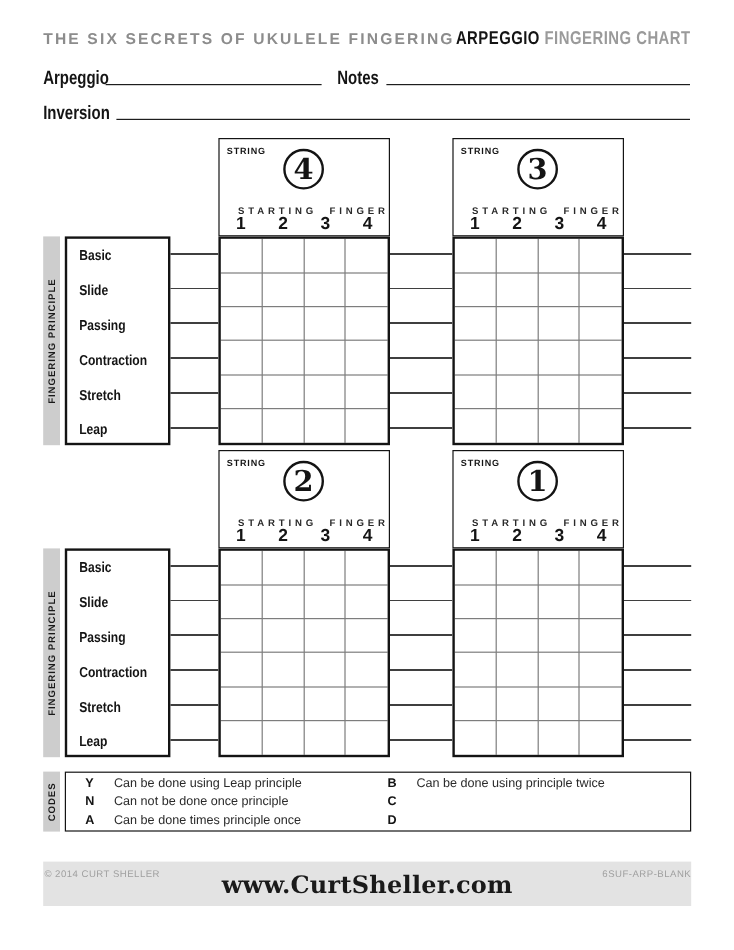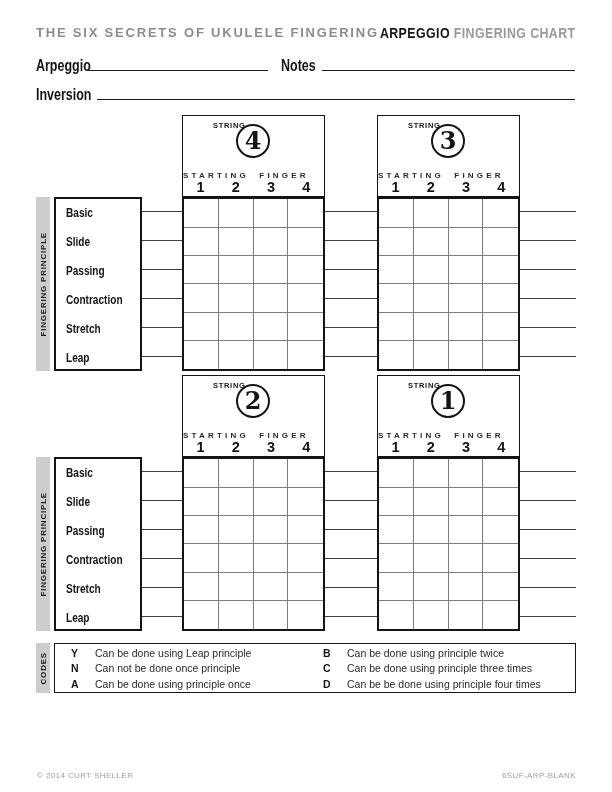--- a/index.html
+++ b/index.html
@@ -50,33 +50,33 @@
       to bottom, transparent 0px, transparent 13.6px,
       #3f3f3f 13.6px, #3f3f3f 15.2px, transparent 15.2px, transparent 29px);
   }
   .grid-block{position:absolute;top:0;width:143px;height:256px;}
   .grid-header{
     position:absolute;top:0;left:0;width:143px;height:82px;
     box-sizing:border-box;border:1.6px solid #141414;background:#fff;
   }
   .string-label{
     position:absolute;top:5px;left:6px;font-size:7.5px;font-weight:bold;
-    letter-spacing:0.7px;color:#141414;margin-left:24px;
+    letter-spacing:0.7px;color:#141414;
   }
   .string-circle{
     position:absolute;top:8px;left:53px;width:34px;height:34px;border-radius:50%;
     border:2.4px solid #141414;box-sizing:border-box;
     display:flex;align-items:center;justify-content:center;
   }
   .string-circle span{
     font-family:"DejaVu Serif", serif;font-weight:bold;font-size:24px;
     line-height:1;color:#141414;
   }
   .sf-label{
-    position:absolute;top:55px;left:0;width:100%;text-align:left;
+    position:absolute;top:55px;left:0;width:100%;text-align:right;
     font-size:8px;font-weight:bold;color:#2a2a2a;
     letter-spacing:3.2px;word-spacing:5px;white-space:nowrap;
   }
   .finger-row{
     position:absolute;top:63px;left:0;width:100%;display:flex;
   }
   .finger-row span{
     flex:1;text-align:center;font-size:14.5px;font-weight:bold;color:#141414;
   }
   .grid-body{
@@ -107,21 +107,21 @@
   .code-row .code{width:24px;font-weight:bold;color:#141414;}
   
   .site-band{
     position:absolute;left:36px;top:718px;width:540px;height:37px;background:#e3e3e3;
     display:flex;align-items:center;justify-content:center;
   }
   .site-band a{
     font-family:"DejaVu Serif", serif;font-weight:bold;font-size:20px;
     color:#1a1a1a;text-decoration:none;letter-spacing:0.2px;
   }
-  .meta{position:absolute;top:771px;font-size:8px;color:#a0a0a0;letter-spacing:0.4px;}
+  .meta{position:absolute;top:724px;font-size:8px;color:#a0a0a0;letter-spacing:0.4px;}
   .meta.left{left:37px;}
   .meta.right{right:36px;}
 </style>
 </head>
 <body>
 
 <div class="page">
 
   <div class="title-left">THE SIX SECRETS OF UKULELE FINGERING</div>
   <div class="title-right">
@@ -246,35 +246,36 @@
       <div class="code-row">
         <span class="code">Y</span>
         <span class="desc">Can be done using Leap principle</span>
       </div>
       <div class="code-row">
         <span class="code">N</span>
         <span class="desc">Can not be done once principle</span>
       </div>
       <div class="code-row">
         <span class="code">A</span>
-        <span class="desc">Can be done using principle once</span>
+        <span class="desc">Can be done times principle once</span>
       </div>
     </div>
     <div class="codes-col c2">
       <div class="code-row">
         <span class="code">B</span>
         <span class="desc">Can be done using principle twice</span>
       </div>
       <div class="code-row">
         <span class="code">C</span>
-        <span class="desc">Can be done using principle three times</span>
       </div>
       <div class="code-row">
         <span class="code">D</span>
-        <span class="desc">Can be be done using principle four times</span>
-      </div>
-    </div>
-  </div>
-
+      </div>
+    </div>
+  </div>
+
+  <div class="site-band">
+    <a href="#">www.CurtSheller.com</a>
+  </div>
   <div class="meta left">© 2014 CURT SHELLER</div>
   <div class="meta right">6SUF-ARP-BLANK</div>
 
 </div>
 
 </body></html>

